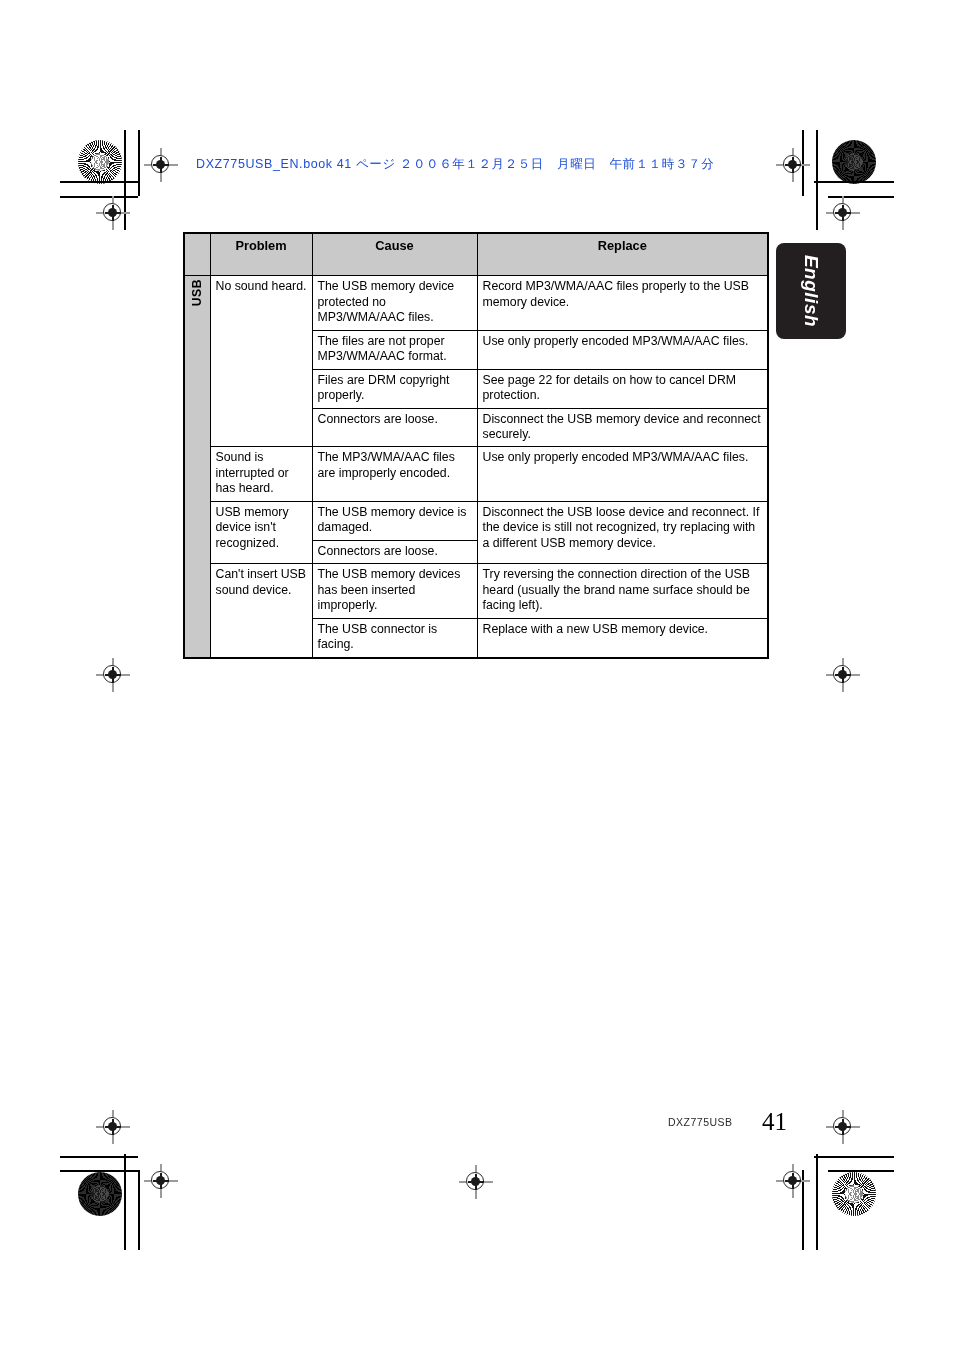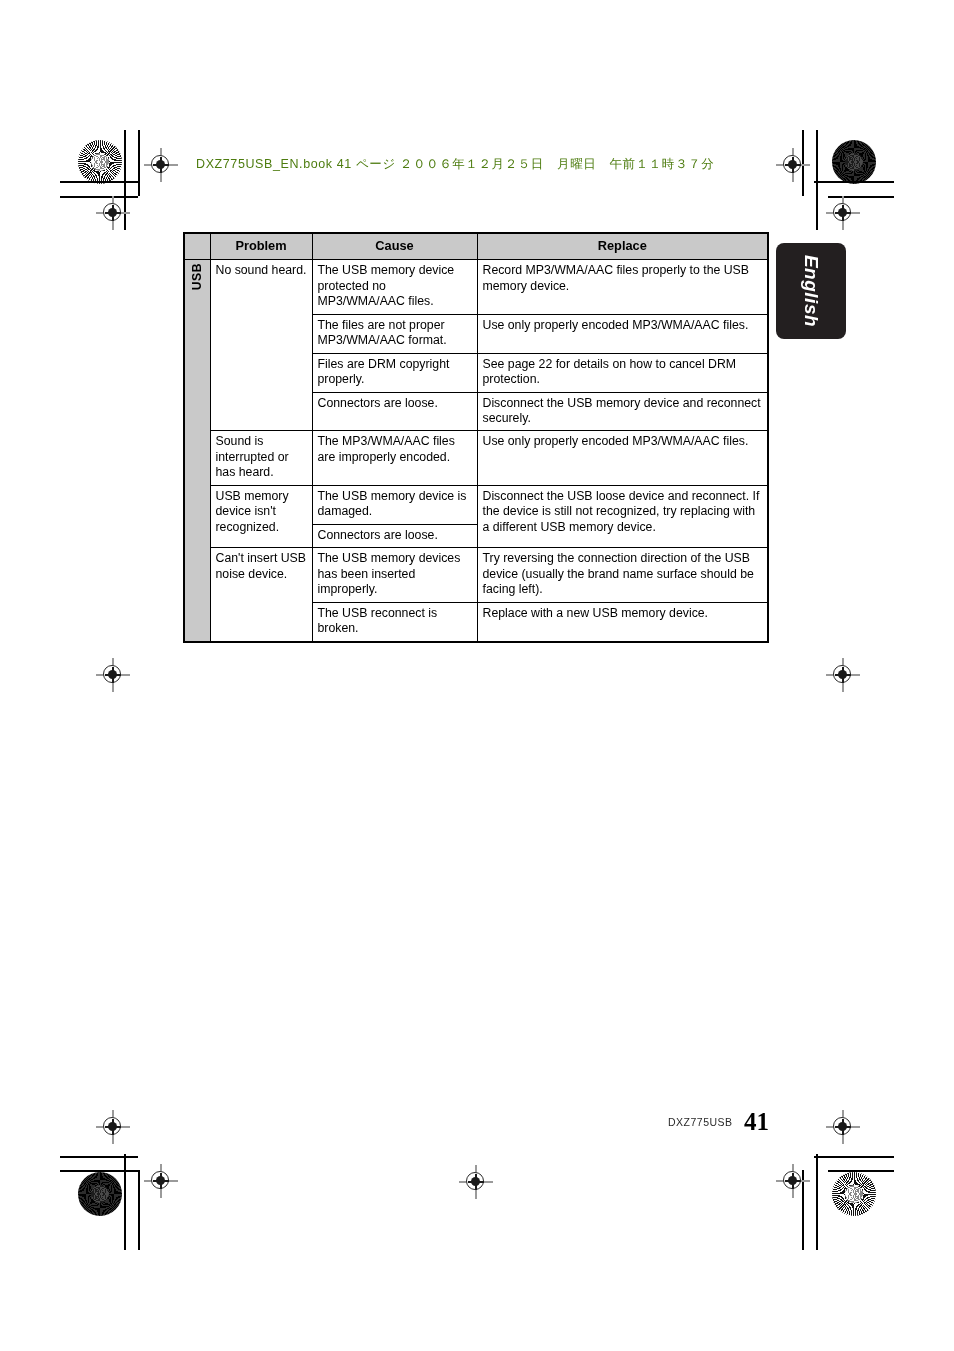--- a/index.html
+++ b/index.html
@@ -97,21 +97,21 @@
   }
 
   
   .file-header {
     position: absolute;
     left: 196px;
     top: 156px;
     font-size: 12.5px;
     letter-spacing: 0.6px;
     white-space: nowrap;
-    color: #4d7c0f;
+    color: #1d4ed8;
   }
 
   
   .english-tab {
     position: absolute;
     left: 776px;
     top: 243px;
     width: 70px;
     height: 96px;
     background: #231f20;
@@ -151,21 +151,21 @@
     padding: 3px 5px 4px 5px;
     font-size: 12.3px;
     line-height: 1.26;
     color: #000000;
   }
   table.tbl th {
     background: #c9c9c9;
     text-align: center;
     font-weight: bold;
     font-size: 12.8px;
-    padding: 4px 4px 5px 4px;
+    padding: 4px 4px 21px 4px;
   }
   .col-cat  { width: 26px; }
   .col-prob { width: 102px; }
   .col-cause{ width: 165px; }
   .col-meas { width: 291px; }
 
   td.cat-cell {
     background: #c9c9c9;
     padding: 0;
     text-align: center;
@@ -193,25 +193,25 @@
   .footer-model {
     position: absolute;
     left: 668px;
     top: 8px;
     font-size: 10.5px;
     letter-spacing: 0.5px;
     color: #2a2a2a;
   }
   .footer-page {
     position: absolute;
-    left: 744px;
+    left: 762px;
     top: 0px;
     font-family: "Liberation Serif", serif;
     font-size: 25px;
-    font-weight: bold;
+    font-weight: normal;
     color: #000000;
   }
 </style>
 </head>
 <body>
 
 <div>
 
   <div class="rosette" style="left:78px; top:140px;"></div>
   <div class="crop-line crop-h" style="left:60px; top:181px; width:78px;"></div>
@@ -390,27 +390,27 @@
         <td rowspan="2">USB memory device isn't recognized.</td>
         <td>The USB memory device is damaged.</td>
         <td rowspan="2">Disconnect the USB loose device and reconnect. If the device is still not recognized, try replacing with a different USB memory device.</td>
       </tr>
 
       <tr>
         <td>Connectors are loose.</td>
       </tr>
 
       <tr>
-        <td rowspan="2">Can't insert USB noise device.</td>
+        <td rowspan="2">Can't insert USB sound device.</td>
         <td>The USB memory devices has been inserted improperly.</td>
-        <td>Try reversing the connection direction of the USB device (usually the brand name surface should be facing left).</td>
-      </tr>
-
-      <tr>
-        <td>The USB reconnect is broken.</td>
+        <td>Try reversing the connection direction of the USB heard (usually the brand name surface should be facing left).</td>
+      </tr>
+
+      <tr>
+        <td>The USB connector is facing.</td>
         <td>Replace with a new USB memory device.</td>
       </tr>
     </tbody>
   </table>
 </div>
 
 <div class="footer">
   <span class="footer-model">DXZ775USB</span>
   <span class="footer-page">41</span>
 </div>

